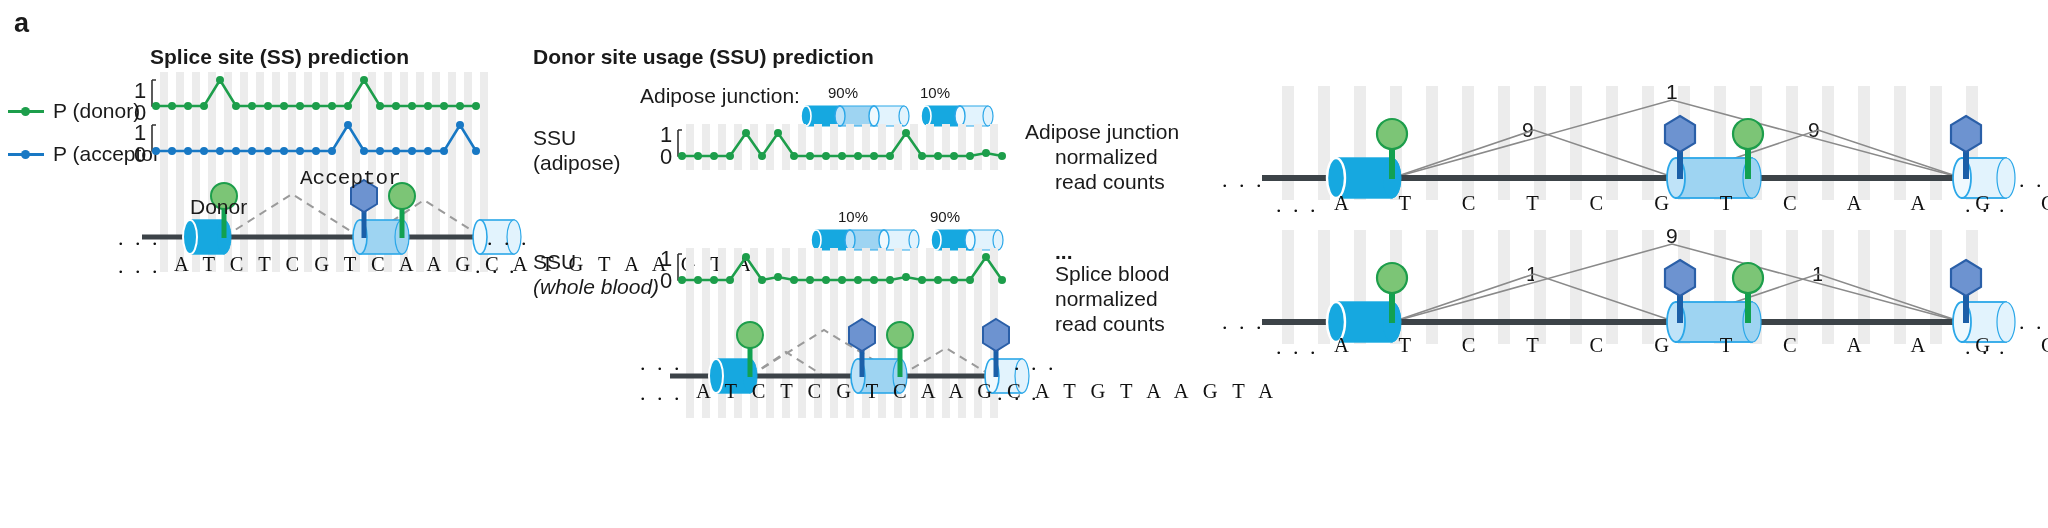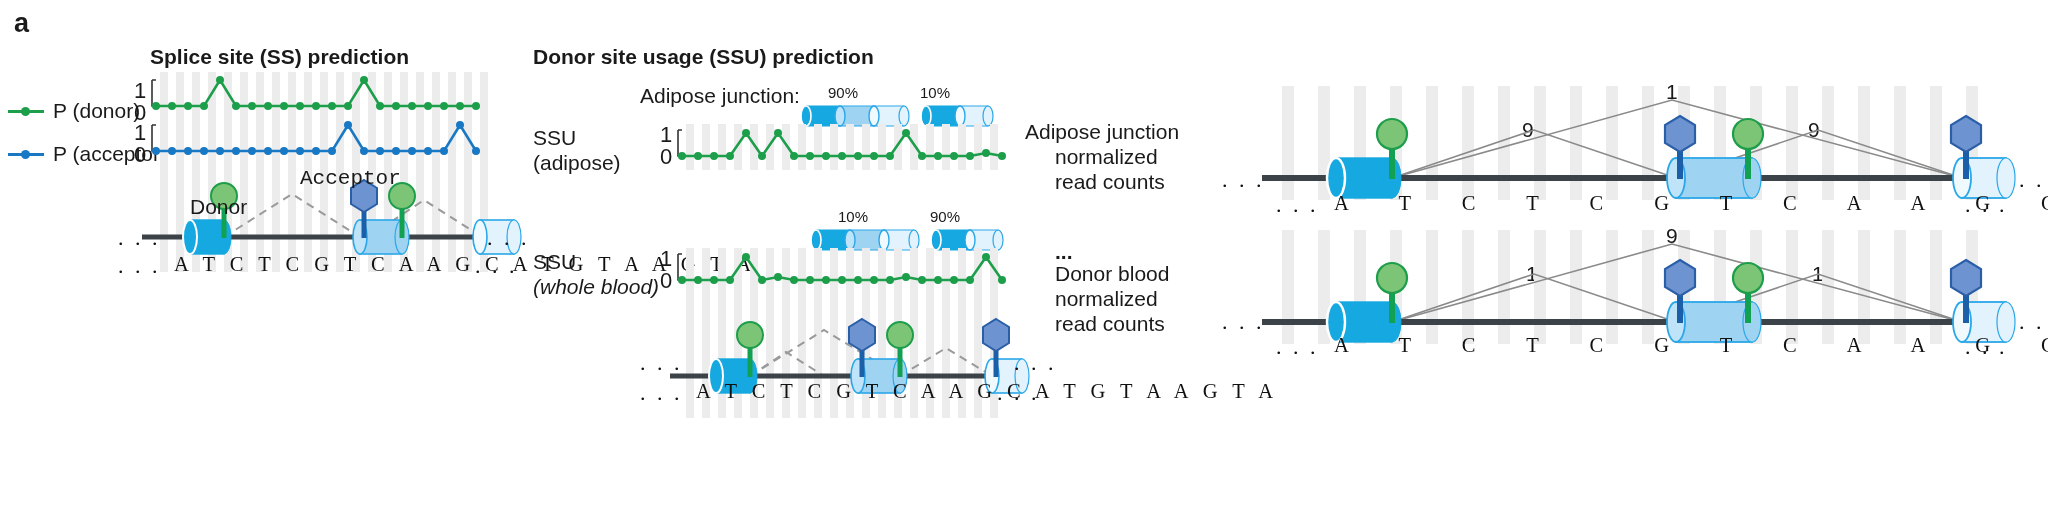--- a/index.html
+++ b/index.html
@@ -475,21 +475,21 @@
       <polygon points="694,30 709,39 709,57 694,66 679,57 679,39" fill="#6d93d0" stroke="#2a5fa8" stroke-width="2.2"></polygon>
     </g>
   </svg>
 
   <div class="abs dots" style="left:1276px;top:192px;">. . .</div>
   <div class="abs seq" style="left:1334px;top:192px;letter-spacing:23px;">A T C T C G T C A A G C A T G T A A G T A</div>
   <div class="abs dots" style="left:1965px;top:192px;">. . .</div>
 
   <div class="abs lbl" style="left:1055px;top:240px;font-weight:bold;">...</div>
 
-  <div class="abs lbl" style="left:1055px;top:262px;">Donor blood</div>
+  <div class="abs lbl" style="left:1055px;top:262px;">Splice blood</div>
   <div class="abs lbl" style="left:1055px;top:287px;">normalized</div>
   <div class="abs lbl" style="left:1055px;top:312px;">read counts</div>
 
   <div class="abs dots" style="left:1222px;top:309px;">. . .</div>
   <div class="abs dots" style="left:2002px;top:309px;">. . .</div>
 
   <div class="abs sjnum" style="left:1666px;top:224px;">9</div>
   <div class="abs sjnum" style="left:1526px;top:262px;">1</div>
   <div class="abs sjnum" style="left:1812px;top:262px;">1</div>
 

